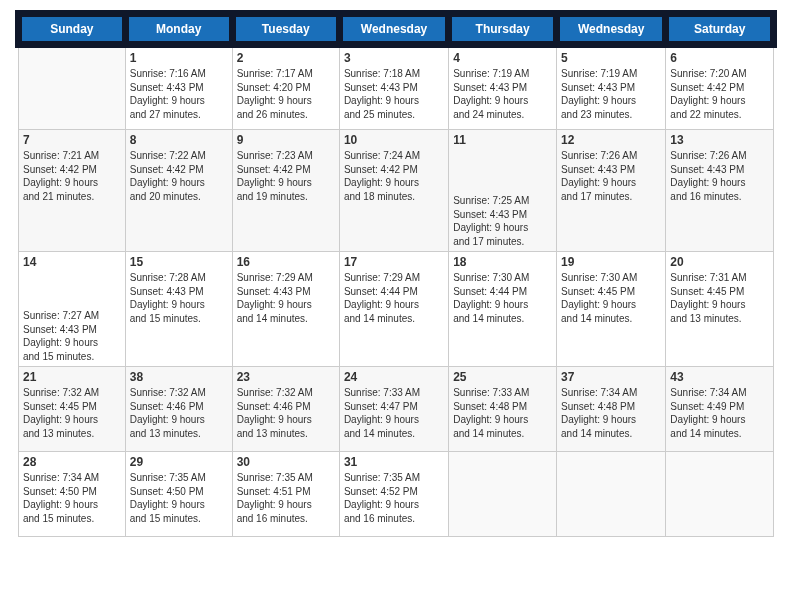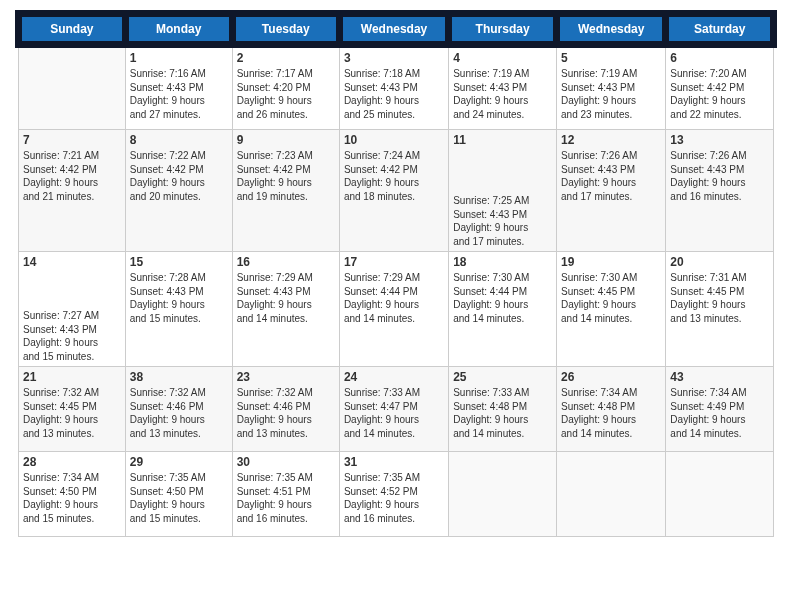--- a/index.html
+++ b/index.html
@@ -294,21 +294,21 @@
 and 14 minutes.</div>
           </td>
           <td>
             <span class="day-number">25</span>
             <div class="day-info" style="white-space: pre-line;">Sunrise: 7:33 AM
 Sunset: 4:48 PM
 Daylight: 9 hours
 and 14 minutes.</div>
           </td>
           <td>
-            <span class="day-number">26</span>
+            <span class="day-number">37</span>
             <div class="day-info" style="white-space: pre-line;">Sunrise: 7:34 AM
 Sunset: 4:48 PM
 Daylight: 9 hours
 and 14 minutes.</div>
           </td>
           <td>
             <span class="day-number">43</span>
             <div class="day-info" style="white-space: pre-line;">Sunrise: 7:34 AM
 Sunset: 4:49 PM
 Daylight: 9 hours

